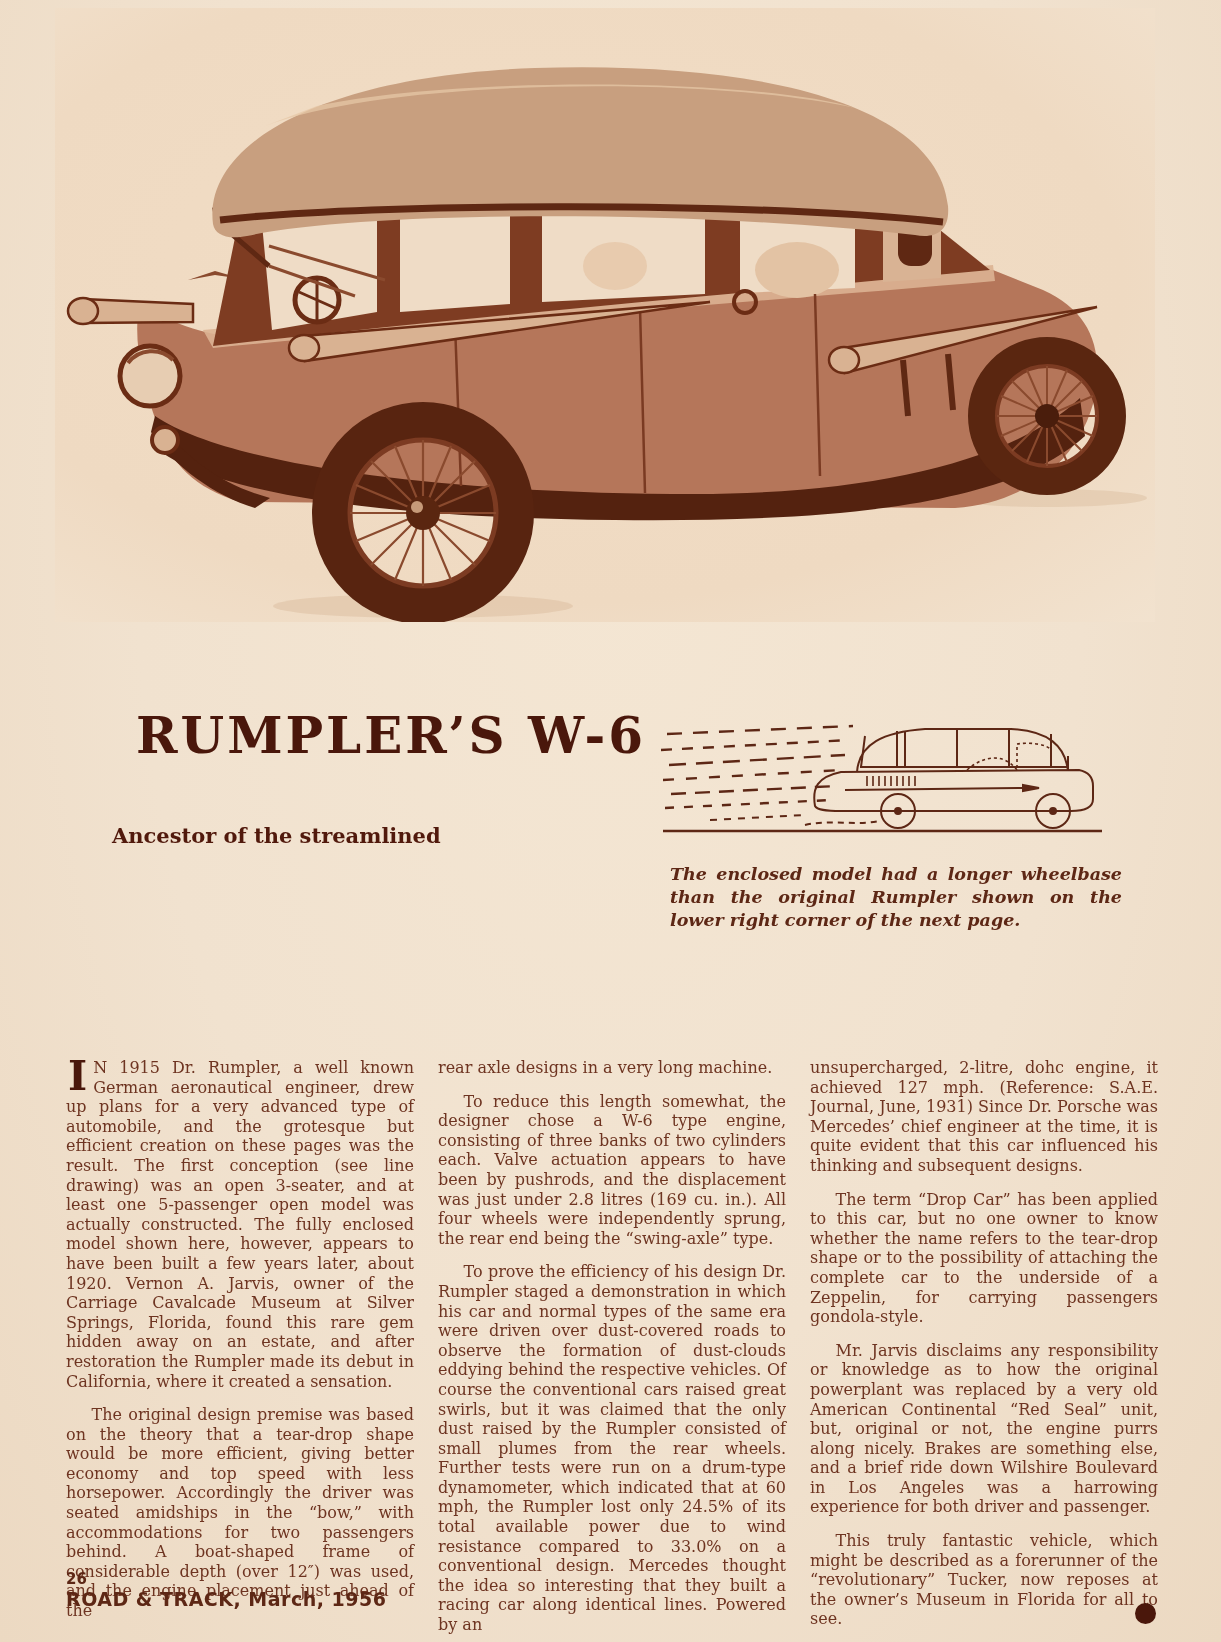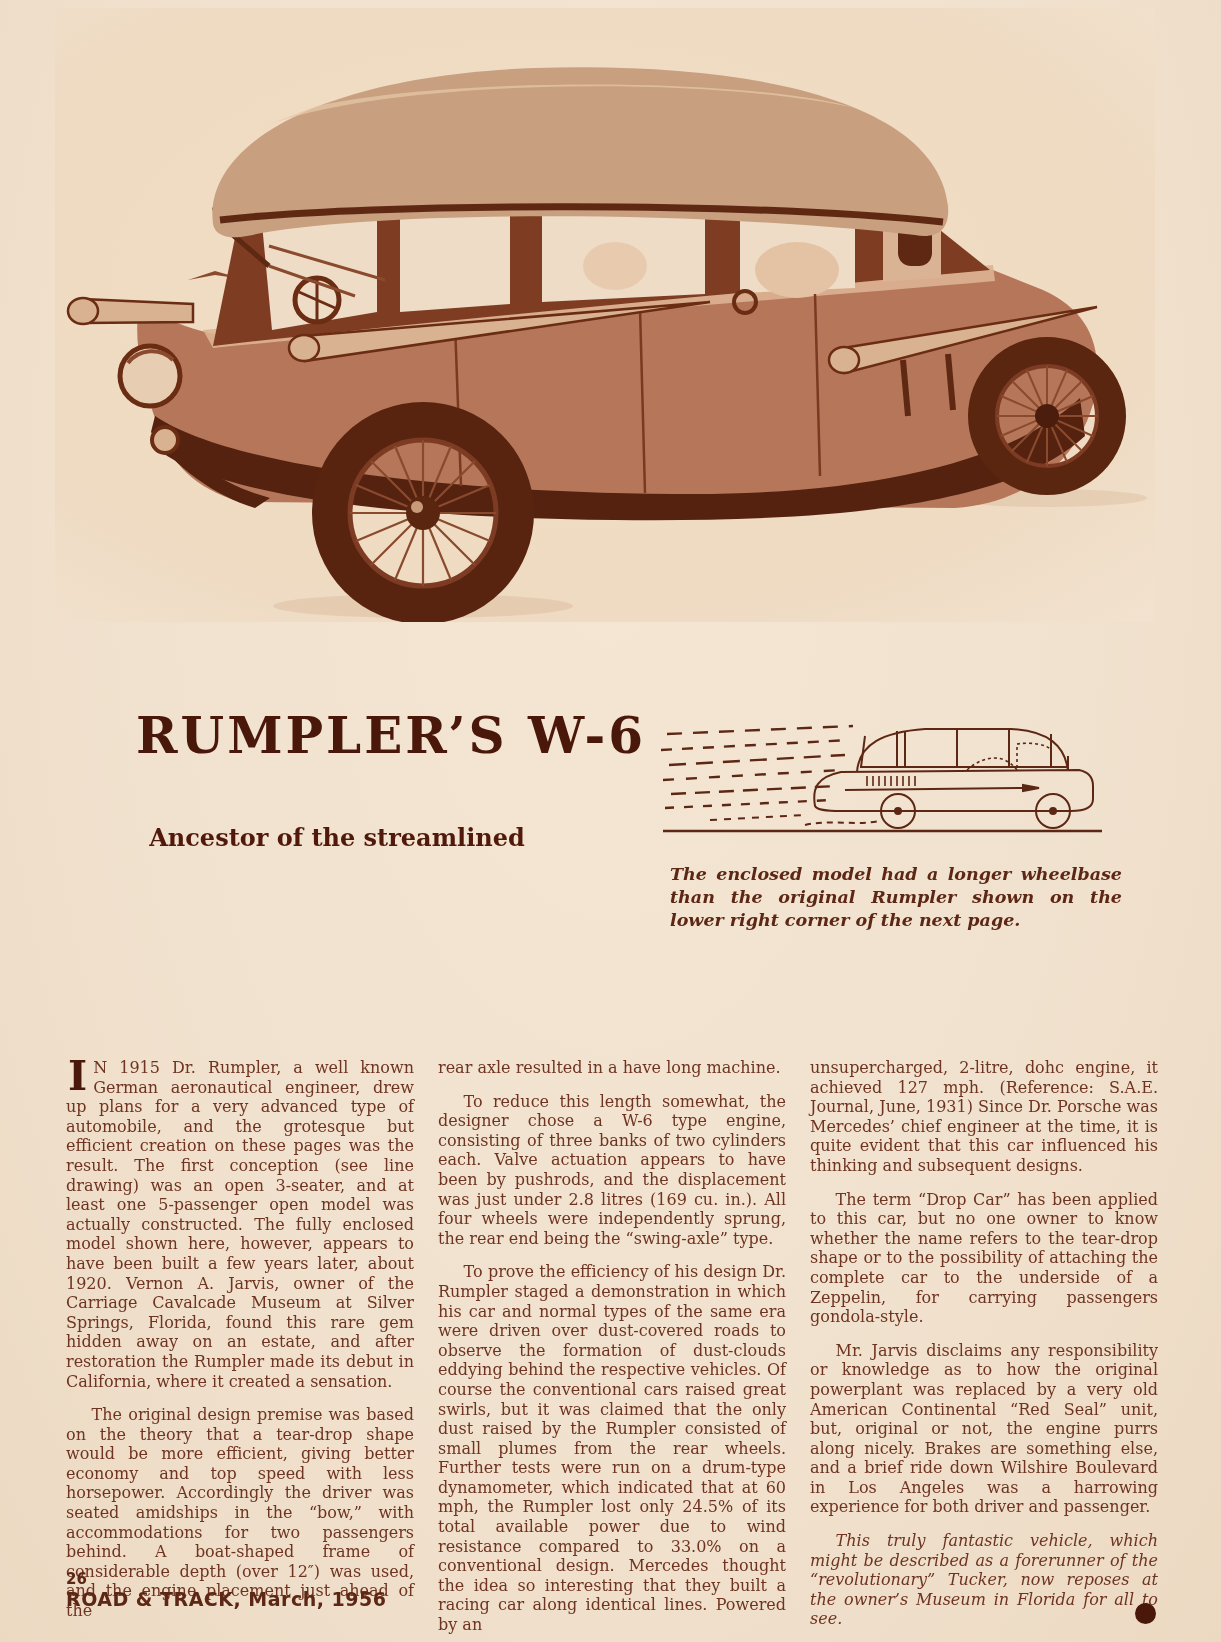--- a/index.html
+++ b/index.html
@@ -9,43 +9,43 @@
     font-family:"DejaVu Serif", serif;overflow:hidden;color:#6e3421;
   }
   .photo{position:absolute;left:55px;top:8px;width:1100px;height:614px;}
   .photo svg{display:block;width:100%;height:100%;}
   .title{
     position:absolute;left:136px;top:706px;margin:0;
     font-size:50px;font-weight:bold;letter-spacing:3px;color:#4a170b;
     font-family:"DejaVu Serif", serif;white-space:nowrap;
   }
   .subtitle{
-    position:absolute;left:112px;top:822px;width:450px;text-align:center;
-    font-size:24px;font-weight:bold;line-height:1.35;color:#51190c;
+    position:absolute;left:112px;top:822px;width:450px;text-align:left;
+    font-size:21px;font-weight:bold;line-height:1.35;color:#51190c;
   }
   .drawing{position:absolute;left:655px;top:698px;width:455px;height:152px;}
   .drawing svg{display:block;width:100%;height:100%;}
   .caption{
     position:absolute;left:658px;top:851px;width:452px;margin:12px;
     font-style:italic;font-weight:bold;font-size:17.5px;line-height:1.32;
     color:#5d2715;text-align:justify;
   }
   .columns{
     position:absolute;left:66px;top:1058px;width:1092px;
     display:flex;justify-content:space-between;
   }
   .col{width:348px;font-size:16px;line-height:19.6px;text-align:justify;}
   .col p{margin:0 0 14px 0;}
   p.indent{text-indent:1.6em;}
   p.noindent{text-indent:0;}
   .dropcap{
     float:left;font-size:41px;line-height:34px;padding:1px 6px 0 2px;
     font-weight:bold;color:#4a170b;
   }
-  .lastp{position:relative;font-style:italic;}
+  .lastp{position:relative;}
   .end-dot{
     position:absolute;right:2px;bottom:5px;width:21px;height:21px;
     border-radius:50%;background:#4a170b;
   }
   .footer{
     position:absolute;left:66px;top:1570px;width:1092px;
     display:flex;justify-content:space-between;align-items:baseline;
     font-family:"DejaVu Sans", sans-serif;color:#5d2715;flex-direction:column;
   }
   .pageno{font-weight:bold;font-size:15px;}
@@ -195,21 +195,21 @@
     </svg>
   </div>
   <p class="caption">The enclosed model had a longer wheelbase than the original Rumpler shown on the lower right corner of the next page.</p>
 
   <div class="columns">
     <div class="col">
       <p class="noindent"><span class="dropcap">I</span><span>N 1915 Dr. Rumpler, a well known German aeronautical engineer, drew up plans for a very advanced type of automobile, and the grotesque but efficient creation on these pages was the result. The first conception (see line drawing) was an open 3-seater, and at least one 5-passenger open model was actually constructed. The fully enclosed model shown here, however, appears to have been built a few years later, about 1920. Vernon A. Jarvis, owner of the Carriage Cavalcade Museum at Silver Springs, Florida, found this rare gem hidden away on an estate, and after restoration the Rumpler made its debut in California, where it created a sensation.</span></p>
       <p class="indent">The original design premise was based on the theory that a tear-drop shape would be more efficient, giving better economy and top speed with less horsepower. Accordingly the driver was seated amidships in the “bow,” with accommodations for two passengers behind. A boat-shaped frame of considerable depth (over 12″) was used, and the engine placement just ahead of the</p>
     </div>
     <div class="col">
-      <p class="noindent">rear axle resulted in a have long machine.</p>
+      <p class="noindent">rear axle designs in a very long machine.</p>
       <p class="indent">To reduce this length somewhat, the designer chose a W-6 type engine, consisting of three banks of two cylinders each. Valve actuation appears to have been by pushrods, and the displacement was just under 2.8 litres (169 cu. in.). All four wheels were independently sprung, the rear end being the “swing-axle” type.</p>
       <p class="indent">To prove the efficiency of his design Dr. Rumpler staged a demonstration in which his car and normal types of the same era were driven over dust-covered roads to observe the formation of dust-clouds eddying behind the respective vehicles. Of course the conventional cars raised great swirls, but it was claimed that the only dust raised by the Rumpler consisted of small plumes from the rear wheels. Further tests were run on a drum-type dynamometer, which indicated that at 60 mph, the Rumpler lost only 24.5% of its total available power due to wind resistance compared to 33.0% on a conventional design. Mercedes thought the idea so interesting that they built a racing car along identical lines. Powered by an</p>
     </div>
     <div class="col">
       <p class="noindent">unsupercharged, 2-litre, dohc engine, it achieved 127 mph. (Reference: S.A.E. Journal, June, 1931) Since Dr. Porsche was Mercedes’ chief engineer at the time, it is quite evident that this car influenced his thinking and subsequent designs.</p>
       <p class="indent">The term “Drop Car” has been applied to this car, but no one owner to know whether the name refers to the tear-drop shape or to the possibility of attaching the complete car to the underside of a Zeppelin, for carrying passengers gondola-style.</p>
       <p class="indent">Mr. Jarvis disclaims any responsibility or knowledge as to how the original powerplant was replaced by a very old American Continental “Red Seal” unit, but, original or not, the engine purrs along nicely. Brakes are something else, and a brief ride down Wilshire Boulevard in Los Angeles was a harrowing experience for both driver and passenger.</p>
       <div class="lastp">
         <p class="indent">This truly fantastic vehicle, which might be described as a forerunner of the “revolutionary” Tucker, now reposes at the owner’s Museum in Florida for all to see.</p>
         <span class="end-dot"></span>

